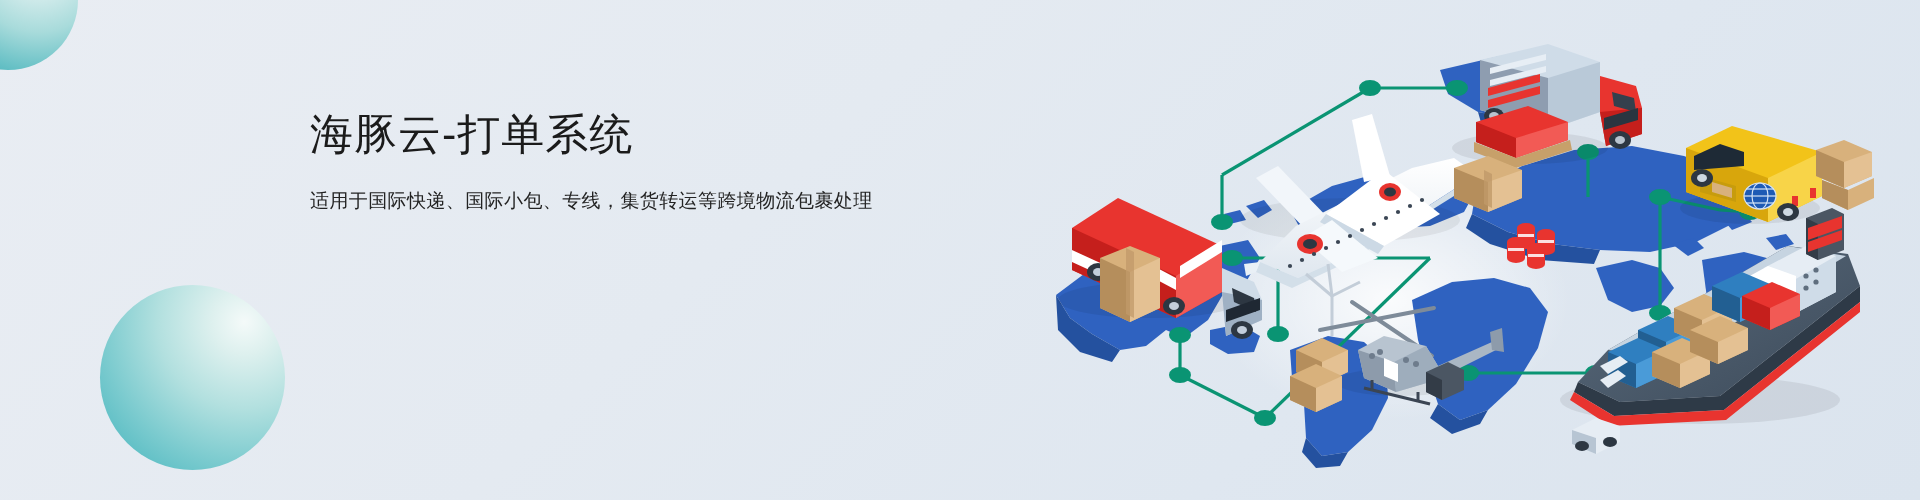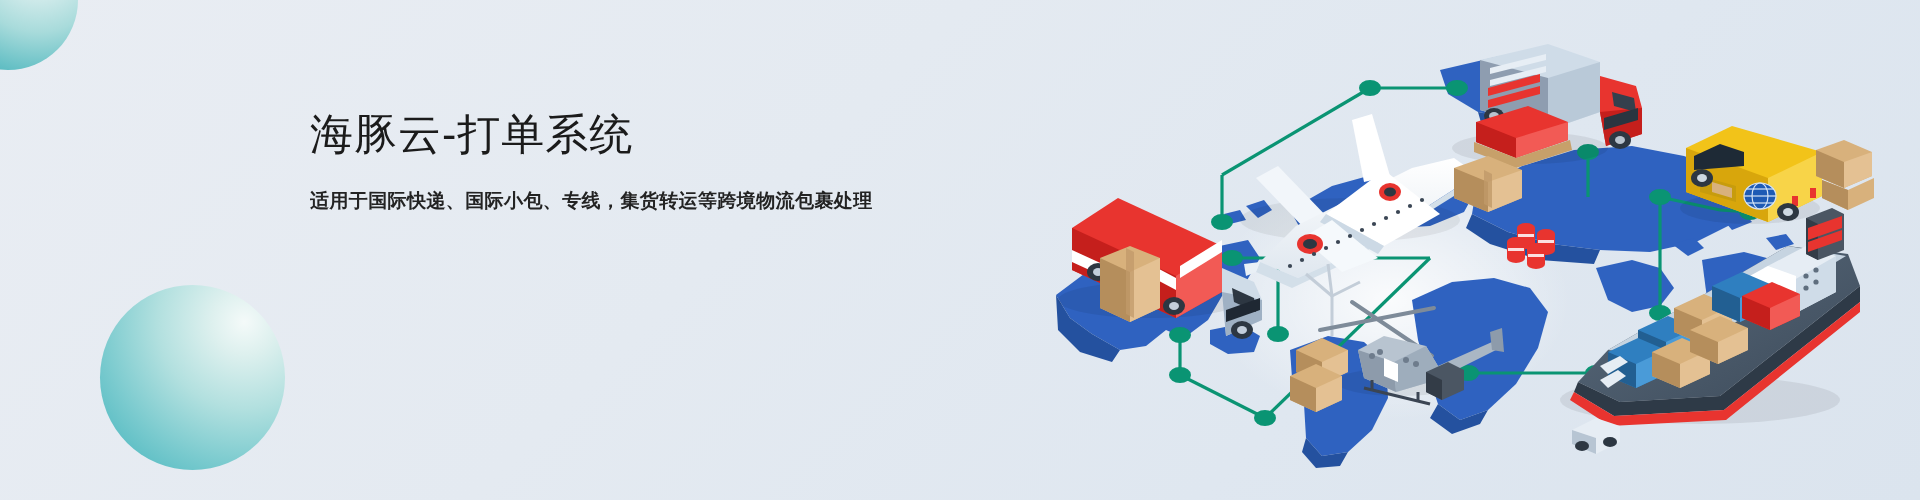--- a/index.html
+++ b/index.html
@@ -41,21 +41,21 @@
     line-height:1.24;
     font-weight:400;
     color:#1b1b1b;
     letter-spacing:1px;
     white-space:nowrap;
   }
   #page-subtitle {
     margin-top:26px;
     font-size:19px;
     line-height:1.5;
-    font-weight:700;
+    font-weight:400;
     color:#232323;
     letter-spacing:0.4px;
     white-space:nowrap;
   }
 
   
   #illustration {
     position:absolute;
     right:0; top:0;
     width:960px; height:500px;

